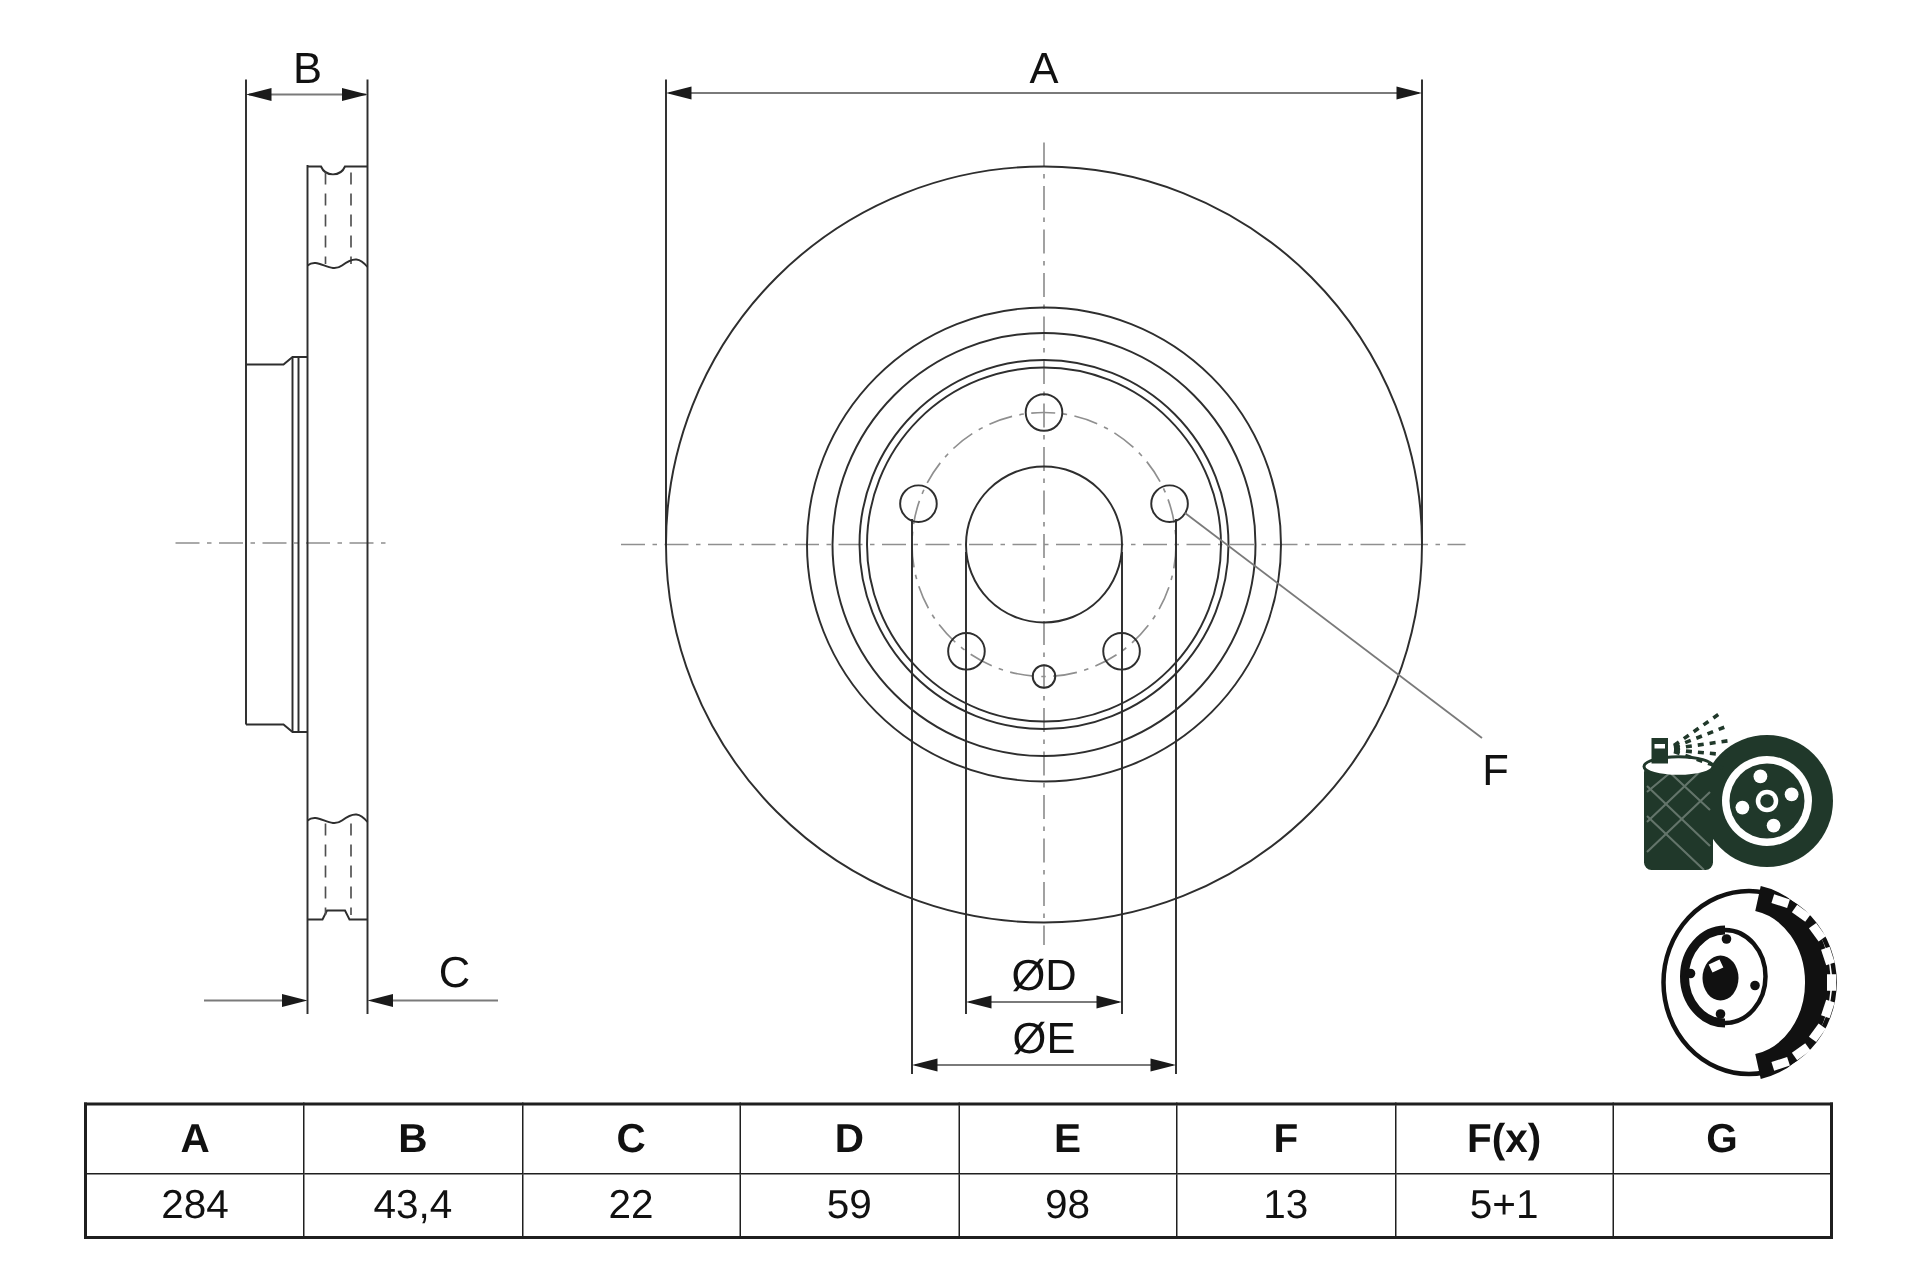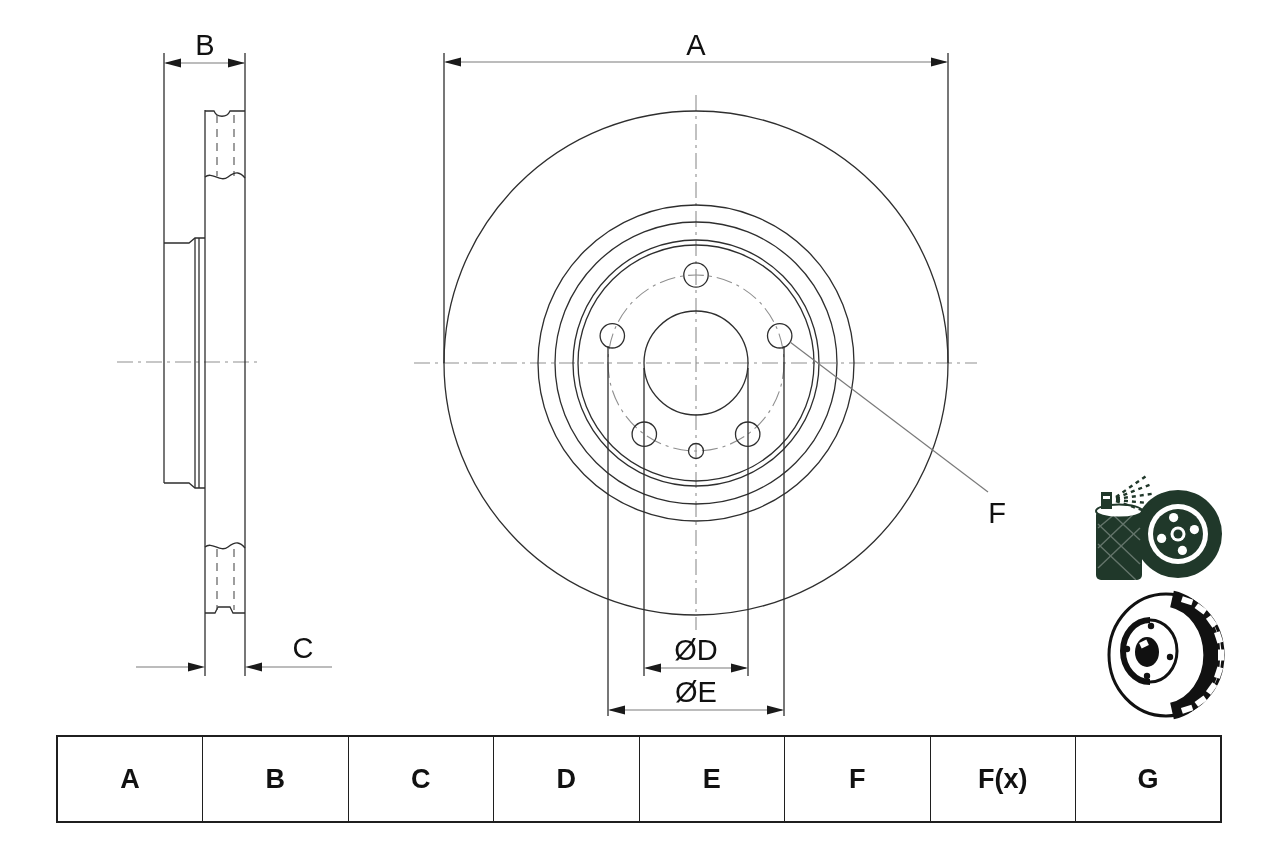--- a/index.html
+++ b/index.html
@@ -193,16 +193,26 @@
         <tr>
       <th>A</th>
       <th>B</th>
       <th>C</th>
       <th>D</th>
       <th>E</th>
       <th>F</th>
       <th>F(x)</th>
       <th>G</th>
     </tr>
+    <tr>
+      <td>284</td>
+      <td>43,4</td>
+      <td>22</td>
+      <td>59</td>
+      <td>98</td>
+      <td>13</td>
+      <td>5+1</td>
+      <td></td>
+    </tr>
   </tbody>
     </table>
 
 </div>
 
 </body></html>

